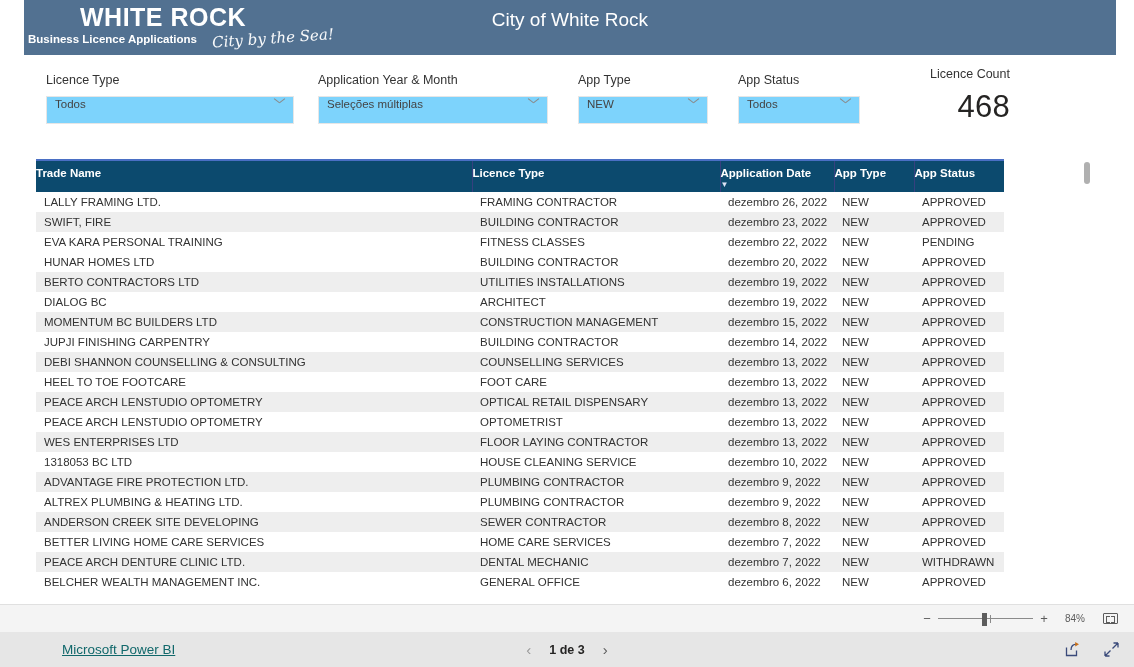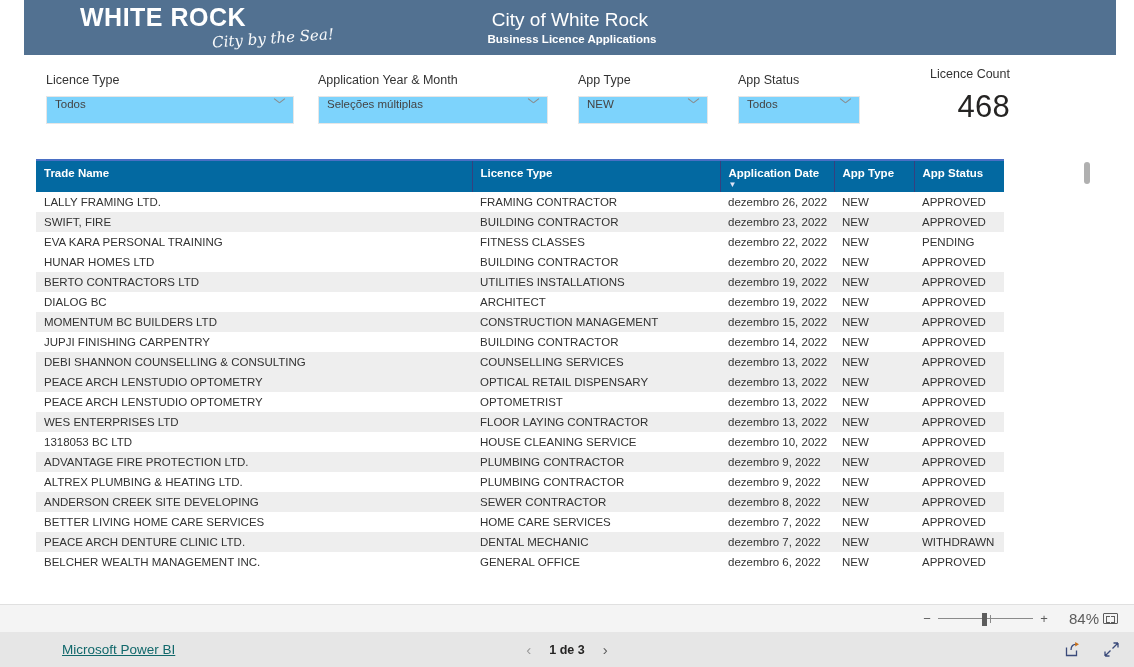--- a/index.html
+++ b/index.html
@@ -32,21 +32,21 @@
     transform: rotate(-4deg); transform-origin: right center;
     white-space:nowrap; opacity:.96;
   }
   .banner-title {
     position:absolute; left:0; right:0; top:8px;
     text-align:center; color:#ffffff;
     font-size:19px; line-height:24px; font-weight:400;
   }
   .banner-sub {
     position:absolute; left:4px; right:0; top:32px;
-    text-align:center; color:#ffffff;
+    text-align:left; color:#ffffff;
     font-size:11.5px; line-height:15px; font-weight:bold;
   }
 
   
   .slicer { position:absolute; }
   .slicer-label {
     font-size:12.5px; color:#333333; line-height:16px; white-space:nowrap;
   }
   .slicer-box {
     margin-top:8px; height:28px; border:1px solid #e6e6e6; background:#7dd3fc;
@@ -70,23 +70,23 @@
   .card-value {
     font-size:31px; color:#252423; line-height:38px; font-weight:400;
     letter-spacing:0.3px;
   }
   .card-label { font-size:12.5px; color:#333; line-height:16px; margin-bottom:6px; }
 
   
   .table-wrap { position:absolute; left:36px; top:159px; width:1048px; height:438px; }
   .tbl { width:968px; border-collapse:collapse; table-layout:fixed; }
   .tbl thead th {
-    background:#0369a1; color:#ffffff; text-align:left;
+    background:#0c4a6e; color:#ffffff; text-align:left;
     font-size:11.5px; font-weight:bold; line-height:14px;
-    padding:5px 6px 4px 8px; vertical-align:top;
+    padding:5px 6px 4px 0; vertical-align:top;
     border-top:2px solid #4a6fc4;
     border-right:1px solid #36407f;
     position:relative; height:27px;
   }
   .tbl thead th:last-child { border-right:none; }
   .sortmark { display:block; font-size:8px; line-height:7px; color:#dfe3f5; margin-top:1px; }
   .tbl tbody td {
     font-size:11.5px; color:#333333; line-height:14px;
     padding:3px 6px 3px 8px; height:18px; vertical-align:middle;
     white-space:nowrap; overflow:hidden; text-overflow:ellipsis;
@@ -115,21 +115,21 @@
     display:flex; align-items:center; justify-content:flex-end;
   }
   .zb-minus, .zb-plus {
     color:#5c5c5c; font-size:13px; line-height:13px; width:14px; text-align:center;
     user-select:none;
   }
   .zb-track { position:relative; width:95px; height:12px; margin:0 4px; }
   .zb-line { position:absolute; left:0; top:5.5px; width:95px; height:1px; background:#8a8a8a; }
   .zb-tick { position:absolute; left:52px; top:2px; width:1px; height:8px; background:#8a8a8a; }
   .zb-handle { position:absolute; left:44px; top:0px; width:5px; height:13px; background:#5c5c5c; }
-  .zb-pct { font-size:15px; color:#5c5c5c; width:48px; text-align:right; }
+  .zb-pct { font-size:10px; color:#5c5c5c; width:48px; text-align:center; }
   .zb-fit {
     width:15px; height:11px; margin:0 16px 0 4px; position:relative;
     border:1px solid #5c5c5c; border-radius:1px;
   }
   .zb-fit::before, .zb-fit::after {
     content:""; position:absolute; top:2px; width:3px; height:5px;
     border-top:1.3px solid #5c5c5c; border-bottom:1.3px solid #5c5c5c;
   }
   .zb-fit::before { left:2px; border-left:1.3px solid #5c5c5c; }
   .zb-fit::after  { right:2px; border-right:1.3px solid #5c5c5c; }
@@ -273,20 +273,27 @@
               <td class="col-type">NEW</td>
               <td class="col-status">APPROVED</td>
             </tr>
             <tr class="odd">
               <td class="col-trade">DEBI SHANNON COUNSELLING &amp; CONSULTING</td>
               <td class="col-lic">COUNSELLING SERVICES</td>
               <td class="col-date">dezembro 13, 2022</td>
               <td class="col-type">NEW</td>
               <td class="col-status">APPROVED</td>
             </tr>
+            <tr class="even">
+              <td class="col-trade">HEEL TO TOE FOOTCARE</td>
+              <td class="col-lic">FOOT CARE</td>
+              <td class="col-date">dezembro 13, 2022</td>
+              <td class="col-type">NEW</td>
+              <td class="col-status">APPROVED</td>
+            </tr>
             <tr class="odd">
               <td class="col-trade">PEACE ARCH LENSTUDIO OPTOMETRY</td>
               <td class="col-lic">OPTICAL RETAIL DISPENSARY</td>
               <td class="col-date">dezembro 13, 2022</td>
               <td class="col-type">NEW</td>
               <td class="col-status">APPROVED</td>
             </tr>
             <tr class="even">
               <td class="col-trade">PEACE ARCH LENSTUDIO OPTOMETRY</td>
               <td class="col-lic">OPTOMETRIST</td>

